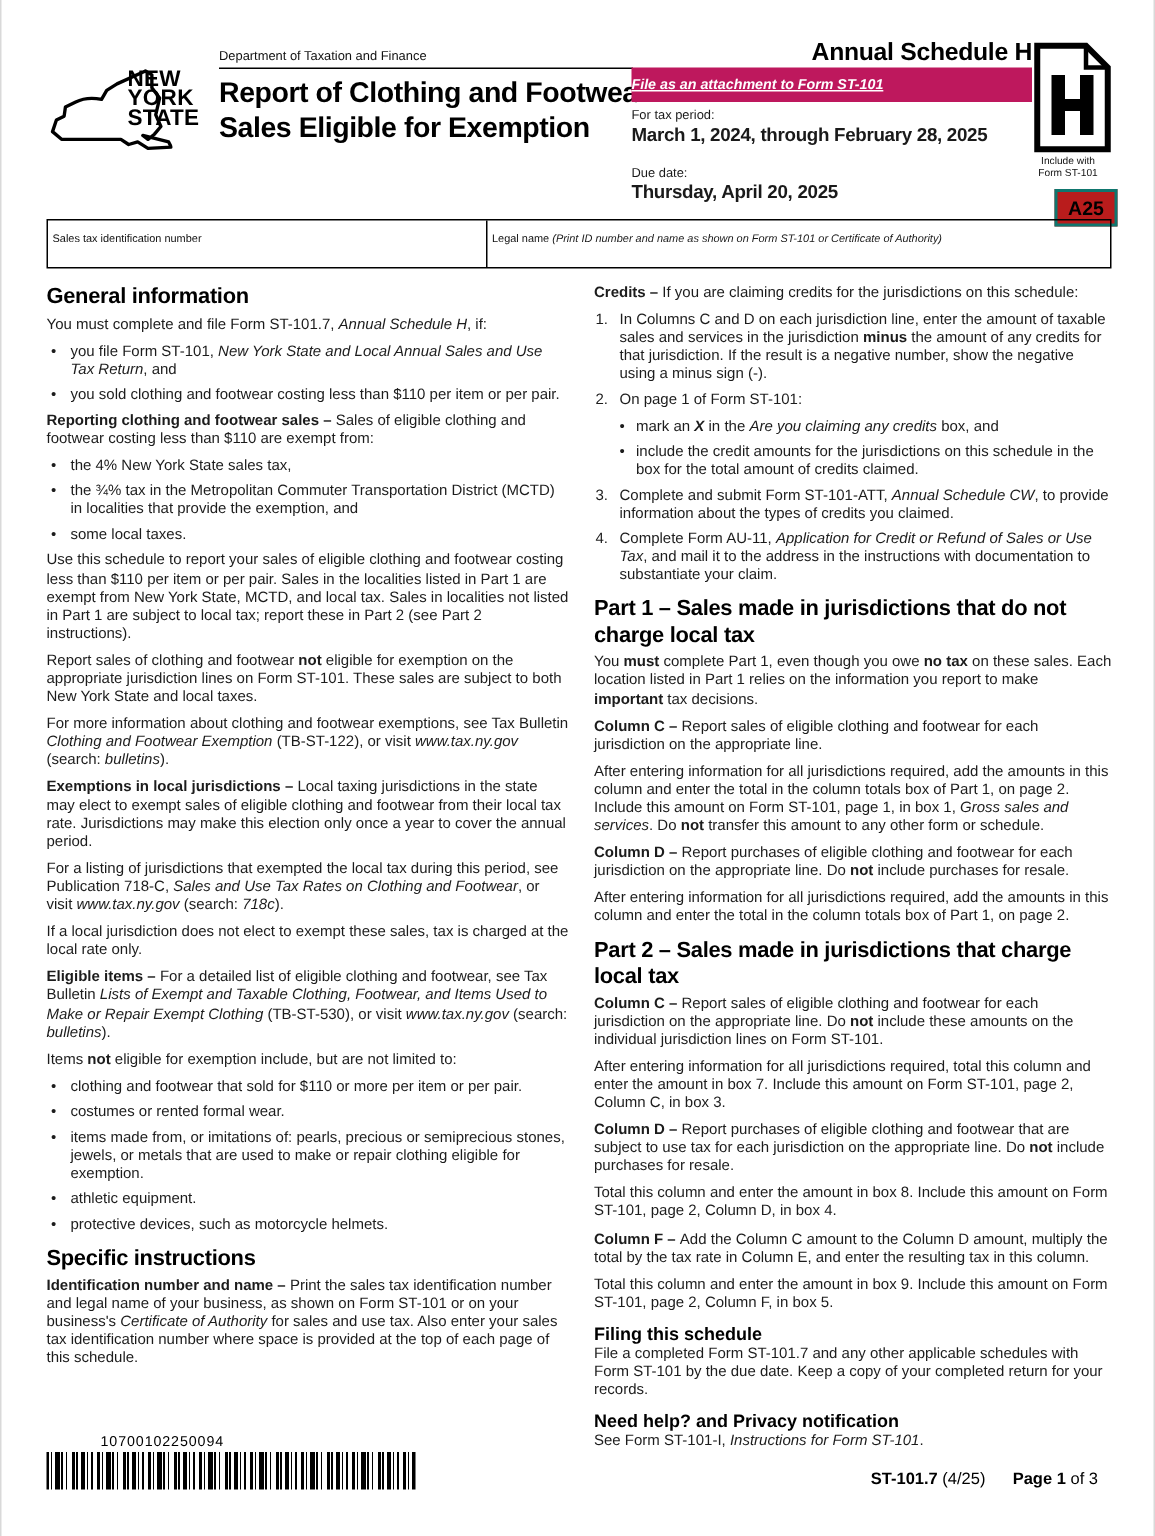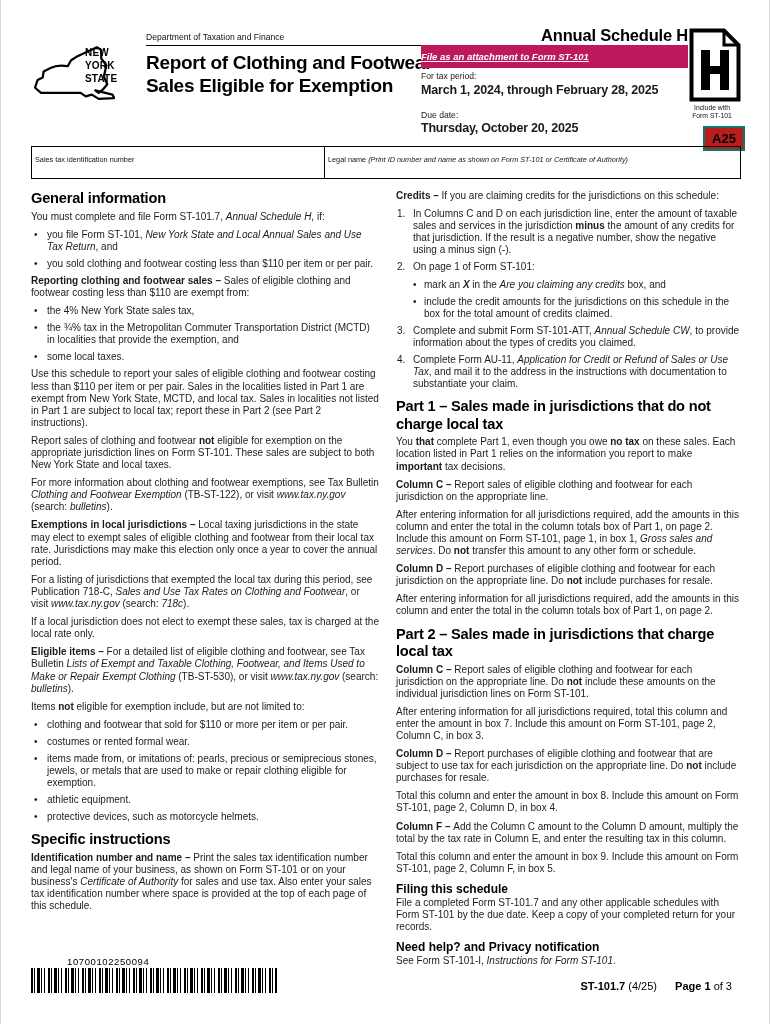--- a/index.html
+++ b/index.html
@@ -3,21 +3,21 @@
 <meta charset="utf-8">
 <style>
   html,body{margin:0;padding:0;background:#fff;}
   .page{position:relative;width:770px;height:1024px;background:#fff;overflow:hidden;
         font-family:"Liberation Sans",sans-serif;color:#1a1a1a;
         border-left:1px solid #d9d9d9;border-right:1px solid #d9d9d9;box-sizing:border-box;}
   
   .abs{position:absolute;}
   .logo{left:28px;top:28px;width:122px;height:106px;}
   .logo svg{position:absolute;left:0;top:4px;}
-  .logo-text{position:absolute;left:56px;top:18px;font-weight:bold;font-size:10px;line-height:13px;letter-spacing:0.2px;color:#000;}
+  .logo-text{position:absolute;left:56px;top:18px;font-weight:bold;font-size:15px;line-height:13px;letter-spacing:0.2px;color:#000;}
   .dept{left:145px;top:32px;font-size:8.6px;color:#111;}
   .dept-rule{left:145px;top:45px;width:276px;height:1.4px;background:#000;}
   .sched-name{left:420px;top:26px;width:267px;text-align:right;font-weight:bold;font-size:16.5px;letter-spacing:-0.2px;color:#000;}
   .form-title{left:145px;top:51px;font-weight:bold;font-size:19px;line-height:23px;letter-spacing:-0.3px;color:#000;}
   .attach-bar{left:420px;top:45px;width:267px;height:23px;background:#be185d;color:#fff;
               font-size:9.5px;font-weight:bold;font-style:italic;text-align:left;line-height:23px;text-decoration:underline;}
   .period-label{left:420px;top:71px;font-size:8.6px;}
   .period-value{left:420px;top:83px;font-weight:bold;font-size:12.5px;letter-spacing:-0.2px;}
   .due-label{left:420px;top:110px;font-size:8.6px;}
   .due-value{left:420px;top:121px;font-weight:bold;font-size:12.5px;letter-spacing:-0.2px;}
@@ -80,21 +80,21 @@
   <div class="abs form-title">
     <div>Report of Clothing and Footwear</div>
     <div>Sales Eligible for Exemption</div>
   </div>
 
   <div class="abs attach-bar">File as an attachment to Form ST-101</div>
 
   <div class="abs period-label">For tax period:</div>
   <div class="abs period-value">March 1, 2024, through February 28, 2025</div>
   <div class="abs due-label">Due date:</div>
-  <div class="abs due-value">Thursday, October 20, 2025</div>
+  <div class="abs due-value">Thursday, April 20, 2025</div>
 
   <div class="abs h-icon">
     <svg width="52" height="74" viewBox="0 0 52 74">
       <path d="M2.5,2.5 H35 L49.5,17 V71.5 H2.5 Z" fill="#fff" stroke="#000" stroke-width="4" stroke-linejoin="miter"></path>
       <path d="M35,2.5 V17 H49.5" fill="none" stroke="#000" stroke-width="3"></path>
       <path d="M12,22 h9 v16 h10 v-16 h9 v40 h-9 v-16 h-10 v16 h-9 z" fill="#000"></path>
     </svg>
   </div>
   <div class="abs include-with">
     <div>Include with</div>
@@ -186,21 +186,21 @@
       </div>
       <div class="blk ol">
         <span class="mk">3.</span>
         <span class="tx"><span>Complete and submit Form ST-101-ATT, </span><span class="i">Annual Schedule CW</span><span>, to provide information about the types of credits you claimed.</span></span>
       </div>
       <div class="blk ol">
         <span class="mk">4.</span>
         <span class="tx"><span>Complete Form AU-11, </span><span class="i">Application for Credit or Refund of Sales or Use Tax</span><span>, and mail it to the address in the instructions with documentation to substantiate your claim.</span></span>
       </div>
       <div class="blk h1">Part 1 – Sales made in jurisdictions that do not charge local tax</div>
-      <div class="blk p"><span>You </span><span class="b">that</span><span> complete Part 1, even though you owe </span><span class="b">no tax</span><span> on these sales. Each location listed in Part 1 relies on the information you report to make </span><span class="b">important</span><span> tax decisions.</span></div>
+      <div class="blk p"><span>You </span><span class="b">must</span><span> complete Part 1, even though you owe </span><span class="b">no tax</span><span> on these sales. Each location listed in Part 1 relies on the information you report to make </span><span class="b">important</span><span> tax decisions.</span></div>
       <div class="blk p"><span class="b">Column C – </span><span>Report sales of eligible clothing and footwear for each jurisdiction on the appropriate line.</span></div>
       <div class="blk p"><span>After entering information for all jurisdictions required, add the amounts in this column and enter the total in the column totals box of Part 1, on page 2. Include this amount on Form ST-101, page 1, in box 1, </span><span class="i">Gross sales and services</span><span>. Do </span><span class="b">not</span><span> transfer this amount to any other form or schedule.</span></div>
       <div class="blk p"><span class="b">Column D – </span><span>Report purchases of eligible clothing and footwear for each jurisdiction on the appropriate line. Do </span><span class="b">not</span><span> include purchases for resale.</span></div>
       <div class="blk p"><span>After entering information for all jurisdictions required, add the amounts in this column and enter the total in the column totals box of Part 1, on page 2.</span></div>
       <div class="blk h1">Part 2 – Sales made in jurisdictions that charge local tax</div>
       <div class="blk p"><span class="b">Column C – </span><span>Report sales of eligible clothing and footwear for each jurisdiction on the appropriate line. Do </span><span class="b">not</span><span> include these amounts on the individual jurisdiction lines on Form ST-101.</span></div>
       <div class="blk p"><span>After entering information for all jurisdictions required, total this column and enter the amount in box 7. Include this amount on Form ST-101, page 2, Column C, in box 3.</span></div>
       <div class="blk p"><span class="b">Column D – </span><span>Report purchases of eligible clothing and footwear that are subject to use tax for each jurisdiction on the appropriate line. Do </span><span class="b">not</span><span> include purchases for resale.</span></div>
       <div class="blk p"><span>Total this column and enter the amount in box 8. Include this amount on Form ST-101, page 2, Column D, in box 4.</span></div>
       <div class="blk p"><span class="b">Column F – </span><span>Add the Column C amount to the Column D amount, multiply the total by the tax rate in Column E, and enter the resulting tax in this column.</span></div>

